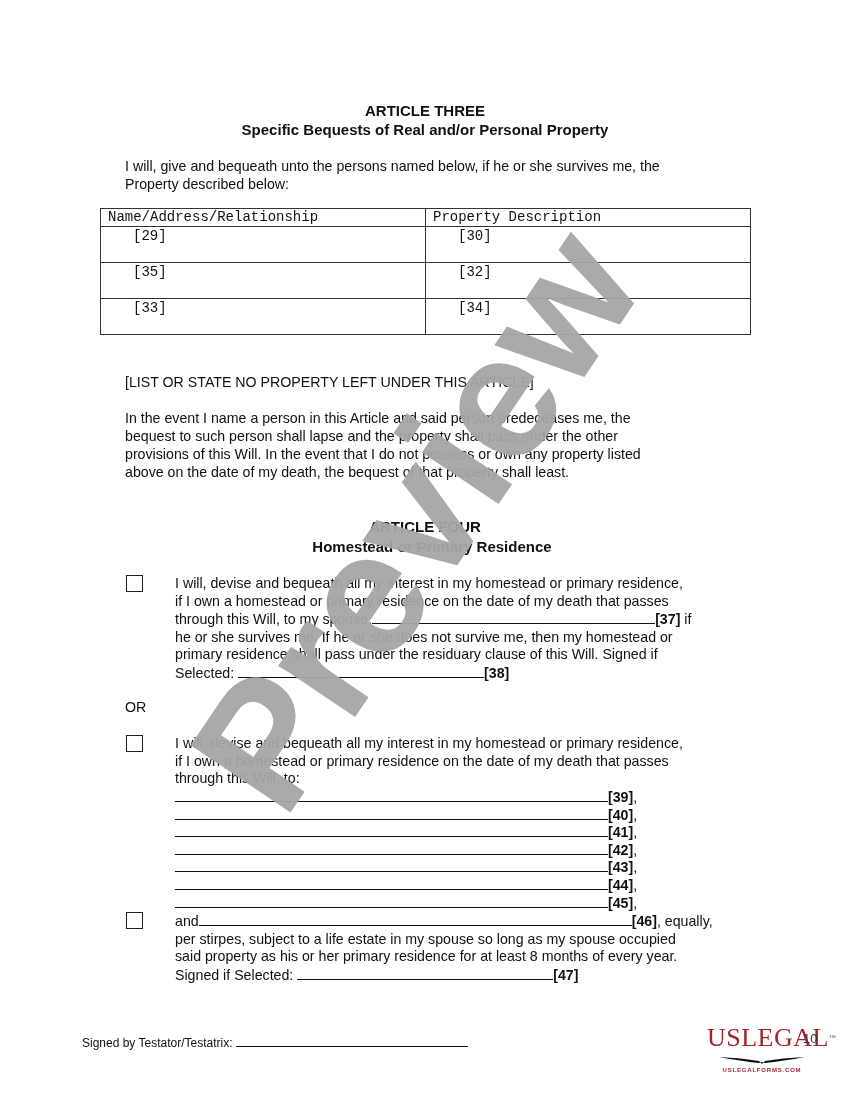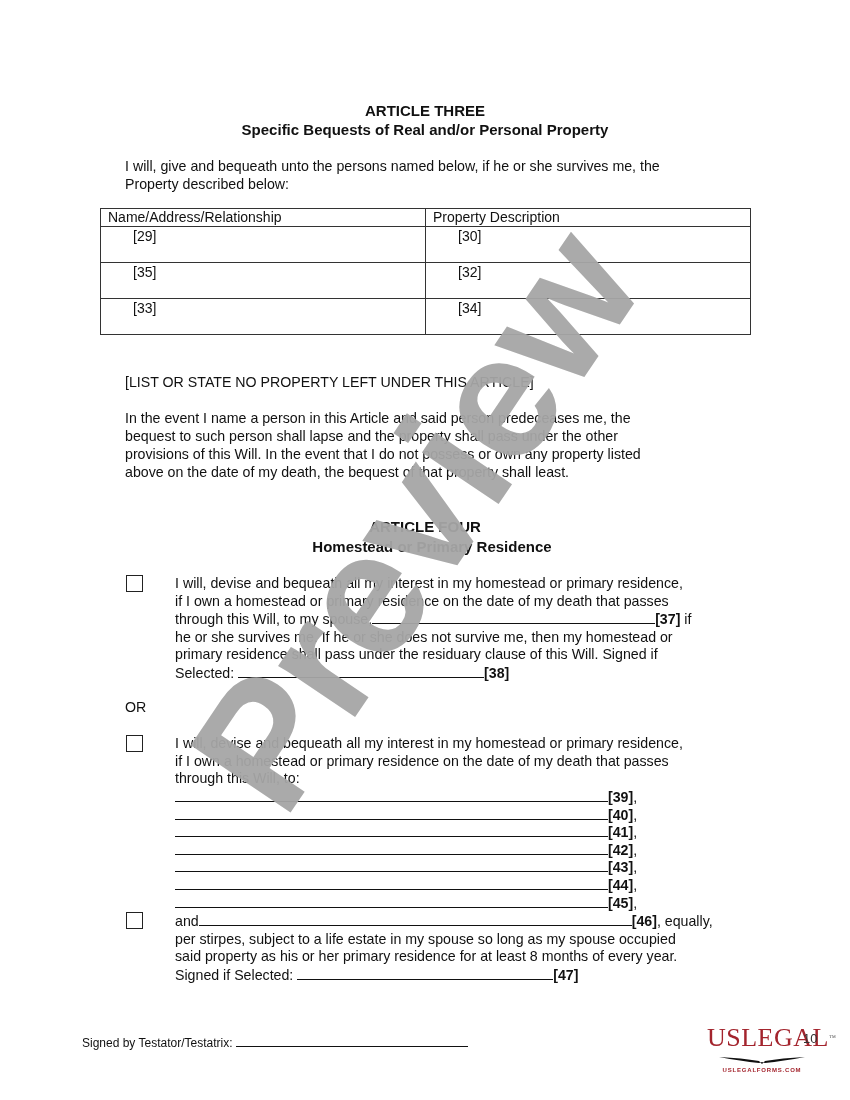--- a/index.html
+++ b/index.html
@@ -2,21 +2,21 @@
 <html><head>
 <meta charset="utf-8">
 <style>
   html, body { margin:0; padding:0; }
   body { width:850px; height:1100px; background:#fff; position:relative; overflow:hidden;
          font-family:"Liberation Sans", sans-serif; color:#111; font-size:14.2px; }
   .abs { position:absolute; }
   .center { left:0; width:850px; text-align:center; font-weight:bold; }
   .h1 { font-size:15px; }
   .para { left:125px; width:600px; line-height:18px; }
-  table.bq { position:absolute; left:100px; top:208px; width:651px; border-collapse:collapse; }
+  table.bq { position:absolute; left:100px; top:208px; width:651px; border-collapse:collapse;font-family:Liberation Mono, monospace; }
   table.bq td { border:1.3px solid #333; vertical-align:top; padding:0 7px; font-size:14px; line-height:18px; }
   table.bq tr.hdr td { height:17px; line-height:17px; }
   table.bq tr.row td { height:35px;padding-left:32px; }
   .cb { position:absolute; left:126px; width:15px; height:15px; border:1.3px solid #222; background:#fff; }
   .blk { left:175px; width:560px; line-height:17.6px; }
   .ul { display:inline-block; border-bottom:1.3px solid #111; height:13px; vertical-align:baseline; }
   .b { font-weight:bold; }
   .lines { left:175px; width:560px; }
   .line-row { height:17.6px; line-height:17.6px; white-space:nowrap; }
   .wm { position:absolute; left:415px; top:520px; transform:translate(-50%,-50%) rotate(-56deg);

